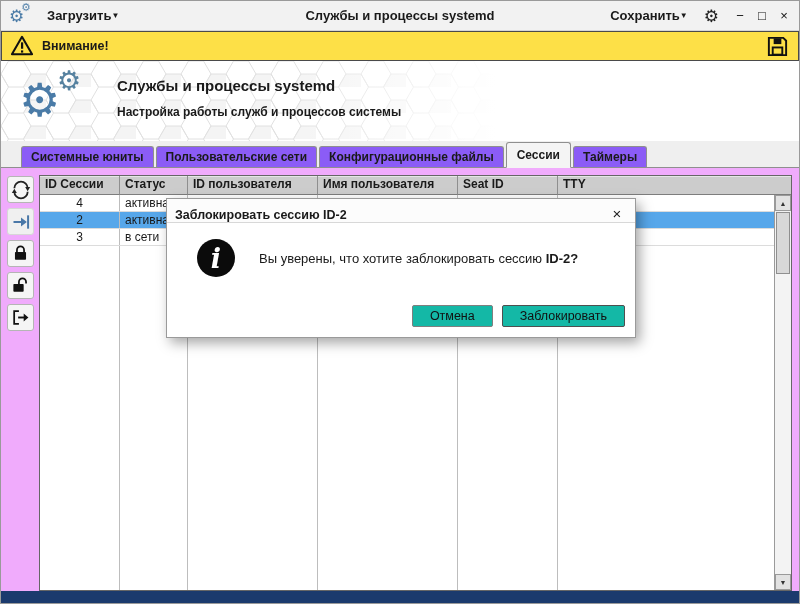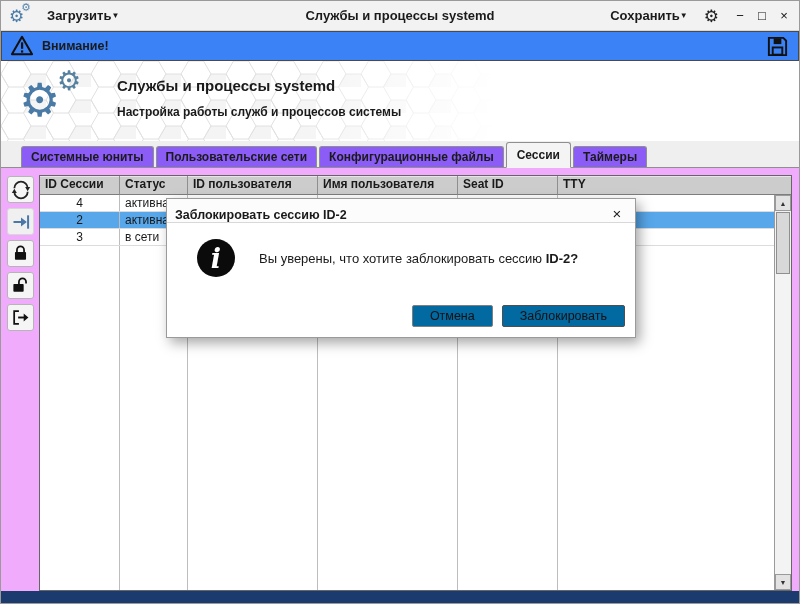--- a/index.html
+++ b/index.html
@@ -16,21 +16,21 @@
   .menu-btn { background:transparent; border:none; font-family:inherit; font-size:13px; font-weight:700;
               color:#1a1a1a; display:flex; align-items:center; padding:4px 6px; cursor:default; }
   .caret { font-size:8px; line-height:1; }
   .tb-title { position:absolute; left:0; right:0; text-align:center; font-size:13px; font-weight:700; pointer-events:none; }
   .tb-right { margin-left:auto; display:flex; align-items:center; gap:10px; z-index:2; }
   .settings-gear { font-size:17px; color:#222; font-family:"DejaVu Sans",sans-serif; cursor:default; }
   .win-controls { display:flex; align-items:flex-start; gap:8px; margin-left:4px; }
   .win-btn { font-size:13px; line-height:14px; width:14px; text-align:center; color:#111; cursor:default; }
 
   
-  .warnbar { position:absolute; left:0; top:30px; width:100%; height:30px; background:#3b82f6;
+  .warnbar { position:absolute; left:0; top:30px; width:100%; height:30px; background:#fde047;
              border:1px solid #4a4a4a; display:flex; align-items:center; padding:0 9px;text-align:center; }
   .warn-text { font-size:12.5px; font-weight:700; margin-left:9px; }
   .save-disk { margin-left:auto; width:24px; height:24px; display:flex; align-items:center; justify-content:center; cursor:default; }
 
   
   .header { position:absolute; left:0; top:60px; width:100%; height:80px; background:#fff; overflow:hidden; }
   .hex-bg { position:absolute; left:0; top:0; }
   .hex-fade { position:absolute; inset:0; background:linear-gradient(to right, rgba(255,255,255,0) 35%, #ffffff 62%); }
   .logo { position:relative; width:80px; height:64px; margin:10px 0 0 18px; float:left; }
   .logo .g1 { position:absolute; left:0; top:6px; font-size:46px; line-height:46px; color:#4a7ba7; font-family:"DejaVu Sans",sans-serif; }
@@ -80,21 +80,21 @@
             border:1px solid #9a9a9a; box-shadow:4px 5px 12px rgba(0,0,0,0.35); z-index:40; }
   .dlg-title { height:24px; display:flex; align-items:flex-end; padding:0 8px; background:#fcfcfc;
                border-bottom:1px solid #d8d8d8; font-size:12.5px; font-weight:700; }
   .dlg-close { margin-left:auto; width:20px; text-align:center; font-size:15px; font-weight:400; color:#222; cursor:default; }
   .dlg-body { display:flex; align-items:center; gap:24px; padding:16px 16px 0 30px; }
   .info-circle { width:38px; height:38px; border-radius:50%; background:#0b0b0b; color:#fff; flex:0 0 38px;
                  display:flex; align-items:center; justify-content:center;
                  font-family:"DejaVu Serif",serif; font-style:italic; font-weight:700; font-size:27px; line-height:1; }
   .dlg-msg { font-size:13px; }
   .dlg-buttons { position:absolute; right:10px; bottom:10px; display:flex; gap:9px; }
-  .dlg-btn { background:#0369a1; border:1px solid #7f7f7f; border-radius:2px; padding:3px 17px;
+  .dlg-btn { background:#14b8a6; border:1px solid #7f7f7f; border-radius:2px; padding:3px 17px;
              font-family:inherit; font-size:12.5px; color:#111; cursor:default; }
   .dlg-btn.primary { border-color:#4f4f4f; }
 
   
   .footer { position:absolute; left:0; right:0; bottom:0; height:12px; background:#1b3a6d; }
 
   svg { display:block; }
 </style>
 </head>
 <body>

